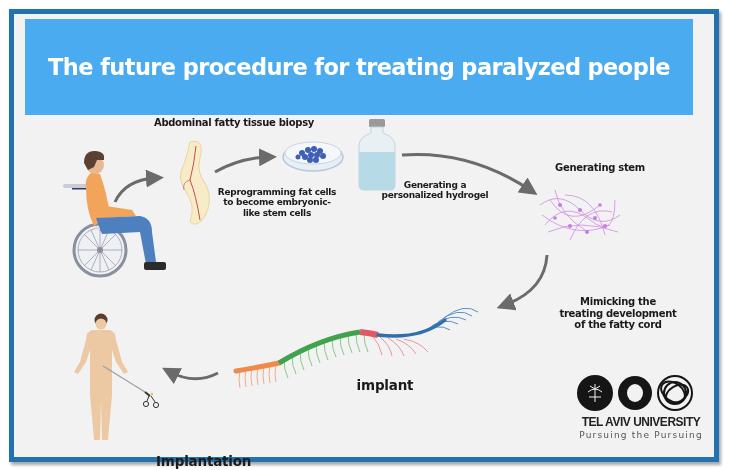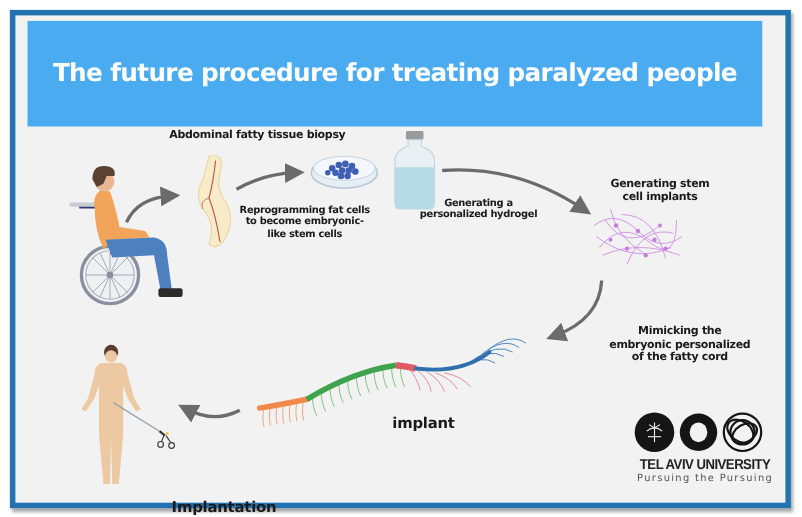--- a/index.html
+++ b/index.html
@@ -201,26 +201,25 @@
   <div>like stem cells</div>
 </div>
 
 <div class="lbl s9" style="left:375px; top:180px; width:120px;">
   <div>Generating a</div>
   <div>personalized hydrogel</div>
 </div>
 
 <div class="lbl s10" style="left:540px; top:162px; width:120px;">
   <div>Generating stem</div>
-  <div>cell implants</div>
 </div>
 
 <div class="lbl s10" style="left:538px; top:296px; width:160px;">
   <div>Mimicking the</div>
-  <div>embryonic personalized</div>
+  <div>treating development</div>
   <div>of the fatty cord</div>
 </div>
 
 <div class="lbl s13" style="left:330px; top:378px; width:110px;">
   <div>implant</div>
 </div>
 
 <div class="lbl s13" style="left:156px; top:414px; width:110px; text-align:left;margin-top:40px;">Implantation</div>
 
 <div class="logo-name">TEL AVIV UNIVERSITY</div>

